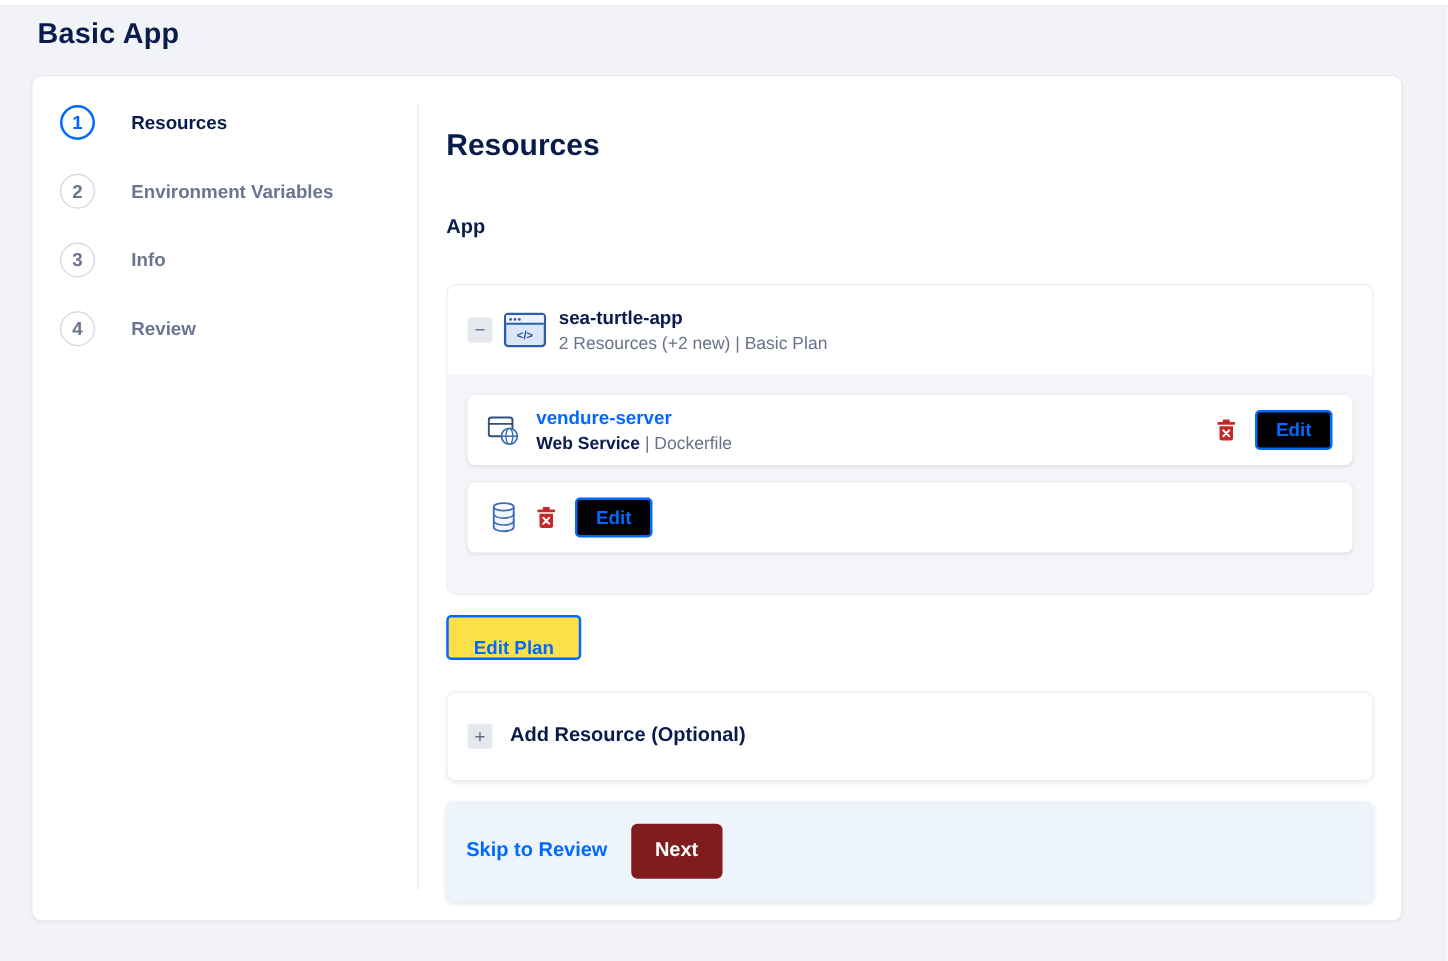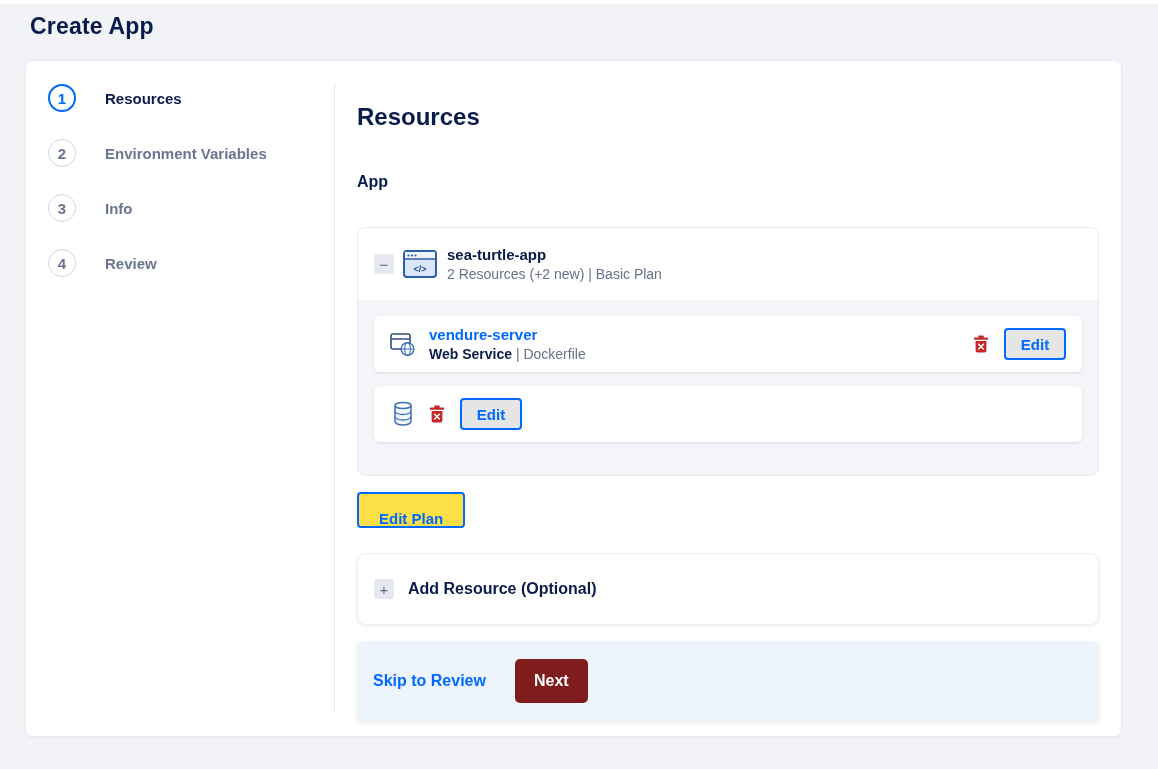--- a/index.html
+++ b/index.html
@@ -67,21 +67,21 @@
   }
   .res-icon { flex: none; margin-right: 13px; display: block; }
   .res-text { flex: 1; min-width: 0; }
   .res-name { font-size: 15px; font-weight: 600; color: #0069ff; text-decoration: none; cursor: pointer; display: inline-block; }
   .res-sub { font-size: 14px; margin-top: 2px; }
   .res-type { font-weight: 700; color: #081b4b; }
   .res-detail { color: #67718a; }
   .trash-btn { background: none; border: none; padding: 0; margin-right: 15px; cursor: pointer; display: flex; }
   .edit-btn {
     width: 62px; height: 32px; flex: none;
-    background: #e5e5e5; border: 2px solid #0069ff; border-radius: 4px;
+    background: #000000; border: 2px solid #0069ff; border-radius: 4px;
     color: #0069ff; font-size: 15px; font-weight: 700; cursor: pointer;
     font-family: inherit;
   }
   .edit-plan-btn {
     height: 34px; padding: 16px 20px; margin: 0 0 25px;
     background: #fde047; border: 2px solid #0069ff; border-radius: 4px;
     color: #0069ff; font-size: 15px; font-weight: 700; cursor: pointer;
     font-family: inherit; display: inline-block;
   }
   .add-card {
@@ -91,33 +91,33 @@
     display: flex; align-items: center; padding: 0 16px;
     margin-bottom: 16px; cursor: pointer;
   }
   .add-card .square-btn { margin-right: 14px; }
   .add-label { font-size: 16px; font-weight: 700; color: #081b4b; }
   .footer-bar {
     height: 80px; background: #eef4fb; border-radius: 6px;
     box-shadow: 0 2px 4px rgba(15,25,55,.10);
     display: flex; align-items: center; padding: 0 16px;
   }
-  .skip-link { font-size: 16px; font-weight: 700; color: #0069ff; margin-right: 29px; text-decoration: none; cursor: pointer; }
+  .skip-link { font-size: 16px; font-weight: 700; color: #0069ff; margin-right: 19px; text-decoration: none; cursor: pointer; }
   .next-btn {
     height: 44px; padding: 0 19px;
     background: #7f1d1d; border: none; border-radius: 5px;
     color: #fff; font-size: 16px; font-weight: 700; cursor: pointer;
     font-family: inherit;
   }
 </style>
 </head>
 <body>
 
 <div class="top-strip"></div>
-<div class="page-title">Create App</div>
+<div class="page-title">Basic App</div>
 
 <div class="main-card">
 
   <div class="sidebar">
     <div class="step active">
       <span class="step-circle">1</span>
       <span class="step-label">Resources</span>
     </div>
     <div class="step upcoming">
       <span class="step-circle">2</span>

